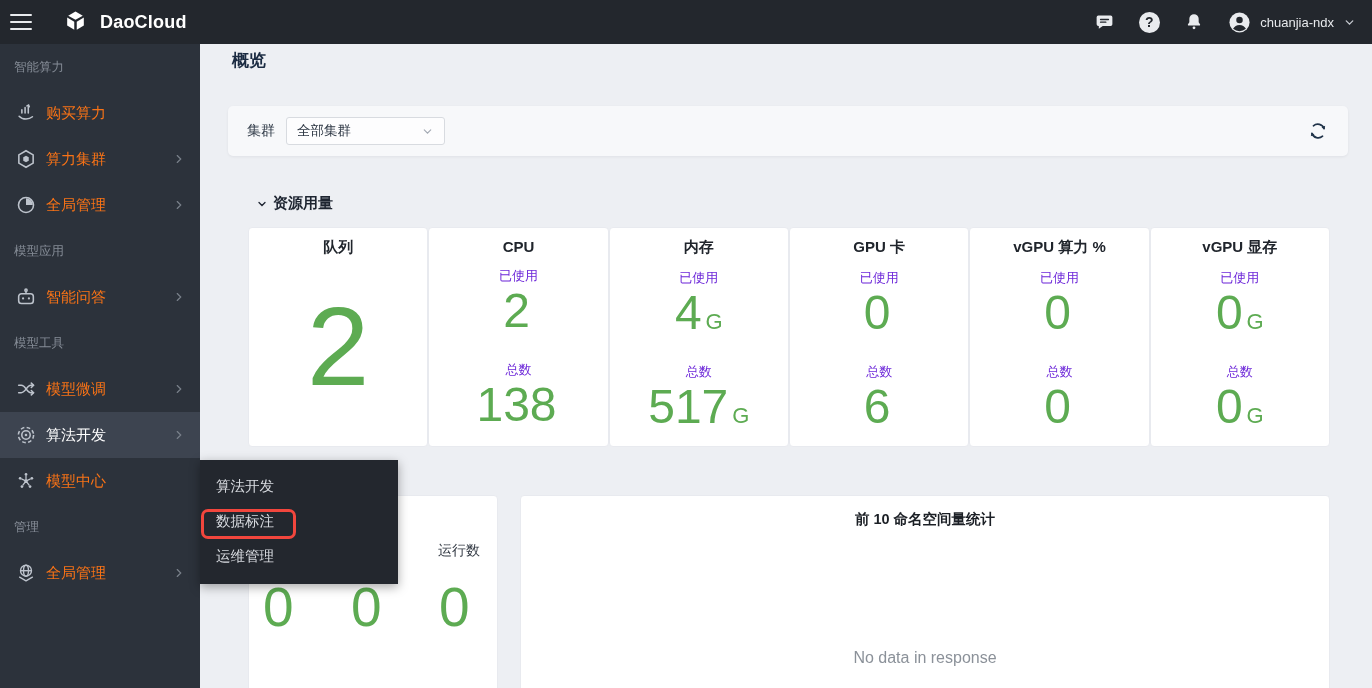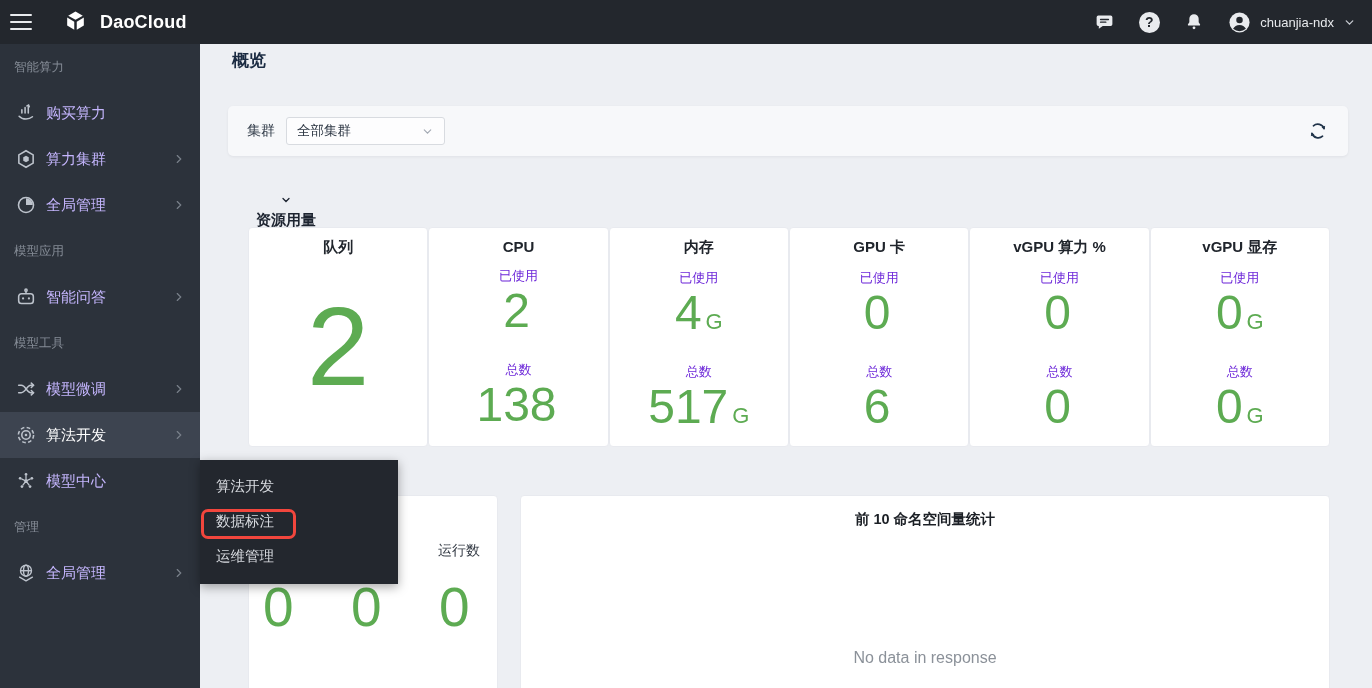--- a/index.html
+++ b/index.html
@@ -19,21 +19,21 @@
   .tb-icon { width:22px; height:22px; display:flex; align-items:center; justify-content:center; cursor:pointer; }
   .help-circle { width:21px; height:21px; border-radius:50%; background:#e9ebee; color:#23272d;
                  font-weight:bold; font-size:14px; display:flex; align-items:center; justify-content:center; }
   .user-menu { display:flex; align-items:center; gap:9px; cursor:pointer; }
   .username { color:#e7e9ec; font-size:13px; }
 
   
   .sidebar { position:absolute; left:0; top:44px; width:200px; height:644px; background:#2c323b; z-index:20; }
   .section-label { height:46px; display:flex; align-items:center; padding:0 14px;
                    color:#858c96; font-size:12.5px; }
-  .nav-row { height:46px; display:flex; align-items:center; padding:0 14px; color:#c4b5fd;
+  .nav-row { height:46px; display:flex; align-items:center; padding:0 14px; color:#f97316;
              font-size:15px; cursor:pointer; }
   .nav-row.active { background:#3d4450; color:#ffffff; }
   .nav-icon { width:24px; height:24px; margin-right:8px; color:#bdc3cc; flex:none;
               display:flex; align-items:center; justify-content:center; }
   .nav-text { flex:1; }
   .nav-arrow { width:14px; height:14px; color:#7a818b; display:flex; }
 
   
   .main { position:absolute; left:200px; top:44px; width:1172px; height:644px; background:#edeff3; }
   .page-title { position:absolute; left:32px; top:5px; font-size:17px; font-weight:bold; color:#1b2b42; }
@@ -42,21 +42,21 @@
                 border-radius:5px; display:flex; align-items:center; padding:0 19px;
                 box-shadow:0 1px 3px rgba(16,24,40,.06); }
   .filter-label { font-size:14px; color:#323c49; }
   .cluster-select { margin-left:11px; width:159px; height:28px; background:#fdfdfe; border:1px solid #d8dbe0;
                     border-radius:3px; display:flex; align-items:center; padding:8px 10px;
                     font-size:13.5px; color:#2c3643; cursor:pointer; }
   .cluster-select .sel-chevron { margin-left:auto; width:13px; height:13px; color:#a3a9b3; display:flex; }
   .refresh-btn { margin-left:auto; width:22px; height:22px; color:#203349; cursor:pointer; display:flex; }
 
   .section-header { position:absolute; left:56px; top:150px; display:flex; align-items:center; gap:5px;
-                    font-size:15px; font-weight:bold; color:#1d2430; cursor:pointer;flex-direction:column; }
+                    font-size:15px; font-weight:bold; color:#1d2430; cursor:pointer; }
   .sec-chevron { width:12px; height:12px; color:#1d2430; display:flex; }
 
   .cards-row { position:absolute; left:48px; top:183px; width:1082px; height:220px;
                display:grid; grid-template-columns:repeat(6,1fr); }
   .stat-card { background:#ffffff; border:1px solid #e8eaef; border-radius:4px; text-align:center;
                padding-top:10px; }
   .card-title { font-size:15px; font-weight:bold; color:#20252c; }
   .queue-value { margin-top:40px; font-size:112px; line-height:.9; color:#5dab52; }
   .metric-label { margin-top:12px; font-size:13px; color:#6d28d9; }
   .metric-label.second { margin-top:26px; }

